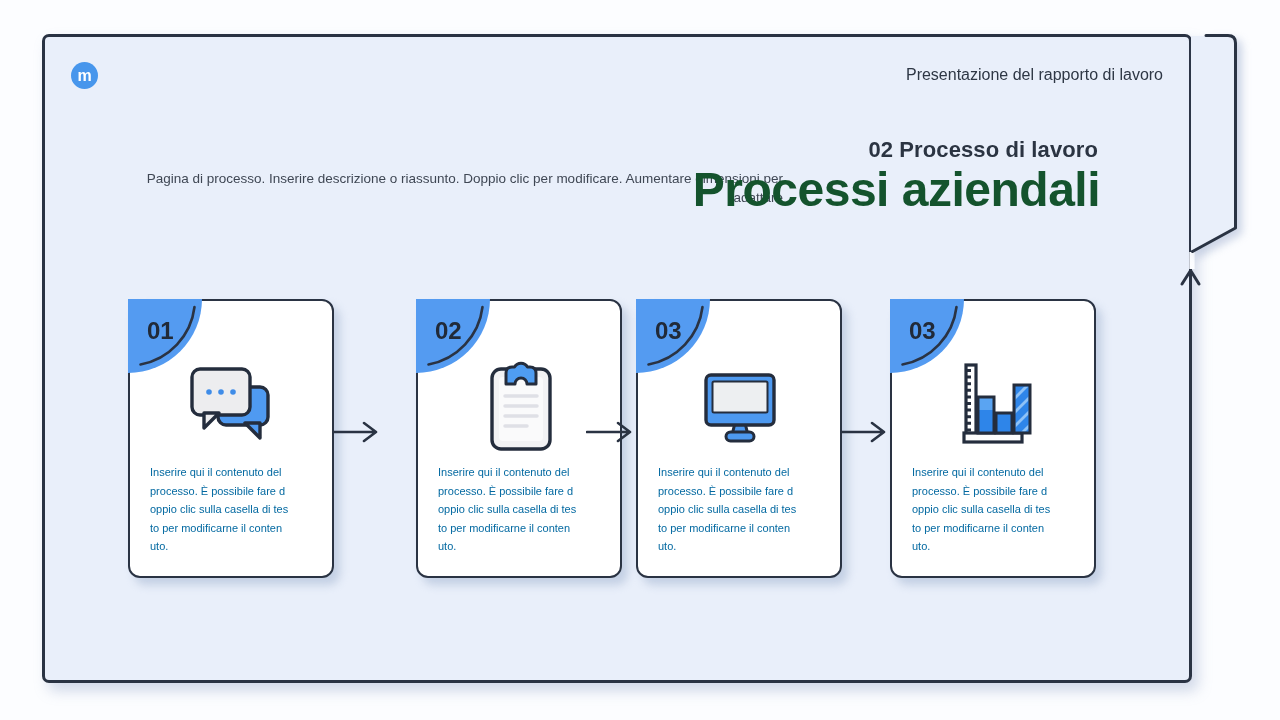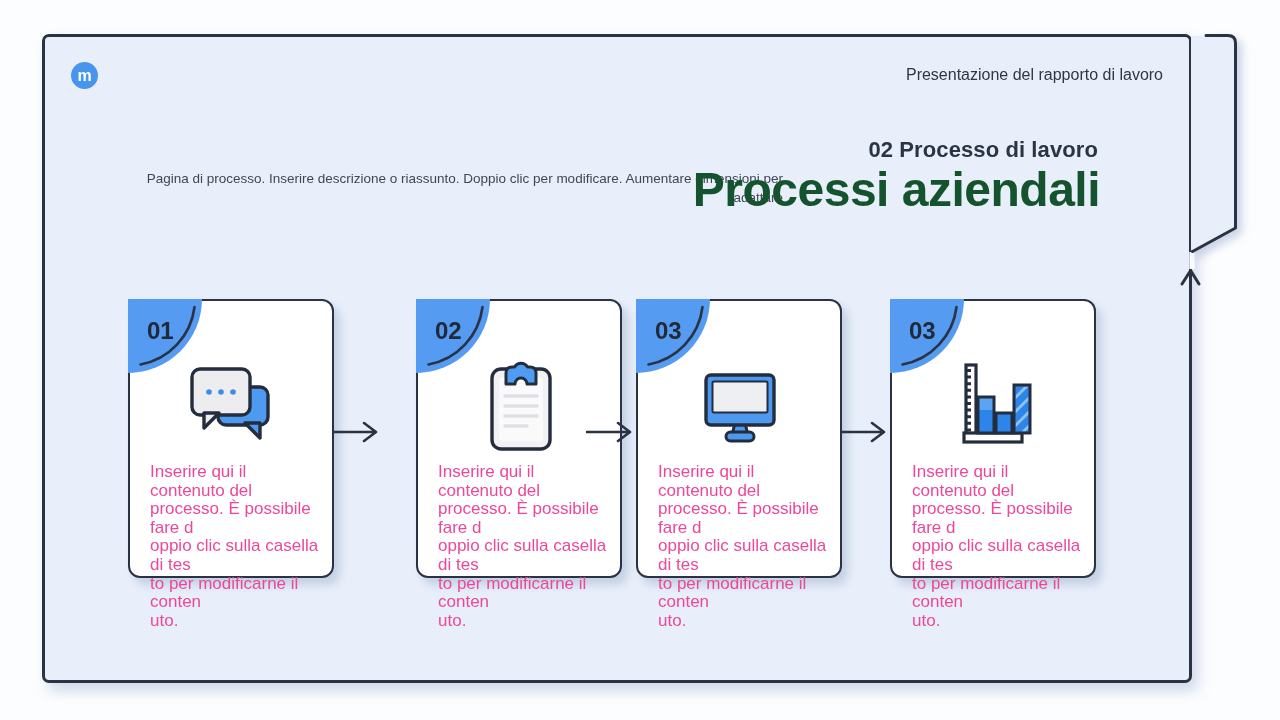--- a/index.html
+++ b/index.html
@@ -40,21 +40,21 @@
     background:#ffffff; border:2.5px solid #2a3343; border-radius:12px;
     box-shadow:6px 7px 9px rgba(151,170,202,0.45);
   }
   .card .wedge { position:absolute; left:-2.5px; top:-2.5px; width:84px; height:84px; }
   .card .num {
     position:absolute; left:17px; top:16px; font-size:24px; font-weight:bold; color:#212a38; z-index:2;
   }
   .card .icon-box { position:absolute; left:52px; top:56px; width:100px; height:100px; }
   .card .body-text {
     position:absolute; left:20px; top:162px; width:172px;
-    font-size:17px; line-height:18.6px; color:#ec4899; white-space:pre-line;
+    font-size:11px; line-height:18.6px; color:#0369a1; white-space:pre-line;
   }
 
   .gap-arrow { position:absolute; top:383px; width:50px; height:24px; }
 
   .overlay { position:absolute; left:0; top:0; width:1280px; height:720px; pointer-events:none; z-index:10; }
 </style>
 </head>
 <body>
 
 <div class="stage">

